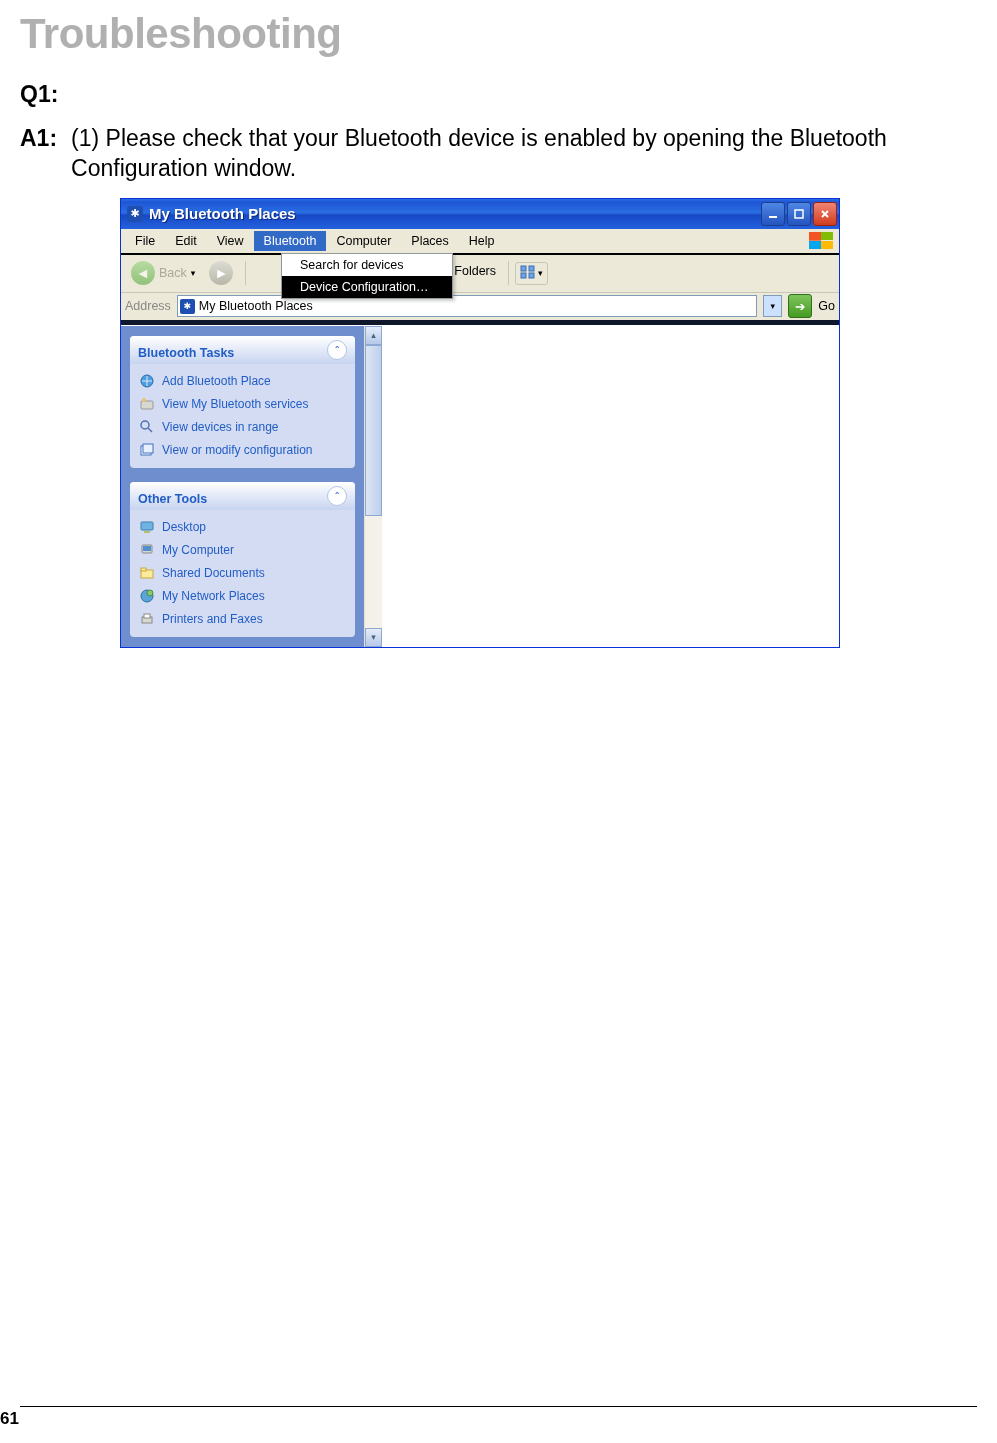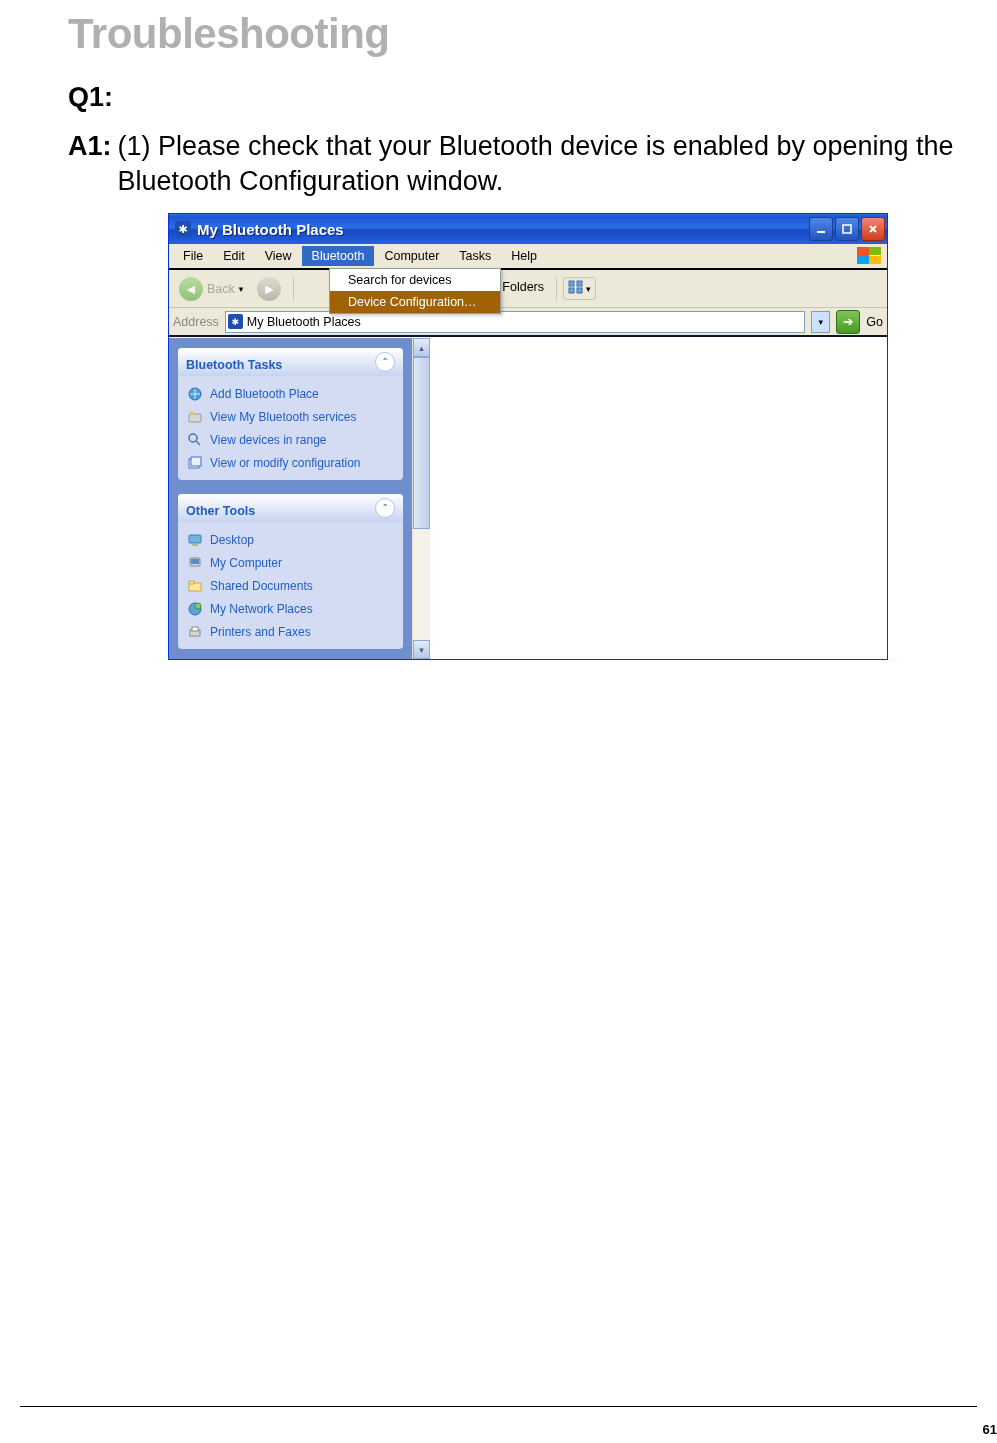--- a/index.html
+++ b/index.html
@@ -5,34 +5,34 @@
 body {
   margin: 0;
   padding: 0;
   font-family: Arial, Helvetica, sans-serif;
   background: #fff;
   width: 997px;
 }
 .page {
   padding: 10px 32px 0 20px;
   box-sizing: border-box;
-  margin-left: 48px;
 }
 .heading {
   font-size: 42px;
   font-weight: bold;
   color: #b0b0b0;
   margin: 0 0 22px 0;
   letter-spacing: -0.5px;
 }
 .qa-row {
   display: flex;
   margin-bottom: 14px;
-  font-size: 27px;
+  font-size: 23px;
   line-height: 1.3;
+  gap: 8px;
 }
 .qa-label {
   font-weight: bold;
   color: #000;
   flex: 0 0 auto;
   margin-right: 6px;
 }
 .qa-text {
   color: #000;
 }
@@ -86,39 +86,39 @@
 }
 .flag{display:flex;flex-wrap:wrap;}
 .flag span{width:12px;height:8px;}
 .f1{background:#f35325}.f2{background:#81bc06}.f3{background:#05a6f0}.f4{background:#ffba08}
 
 
 .dropdown {
   position:absolute;top:24px;left:160px;background:#fff;border:1px solid #919b9c;font-size:12.5px;width:170px;box-shadow:2px 2px 3px rgba(0,0,0,0.2);z-index:5;
 }
 .dropdown-item{padding:4px 18px 4px 18px;}
-.dropdown-item.sel{background:#a16207;color:#fff;}
+.dropdown-item.sel{background:#000000;color:#fff;}
 
 
 .toolbar{
   display:flex;align-items:center;background:#ece9d8;border-bottom:1px solid #c8c6b8;height:37px;padding:0 4px;font-size:12.5px;gap:2px;
 }
 .tb-btn{display:flex;align-items:center;gap:4px;color:#aca899;padding:3px 6px;border-radius:3px;}
 .tb-btn .circ{width:24px;height:24px;border-radius:50%;display:flex;align-items:center;justify-content:center;color:#fff;font-size:14px;}
 .circ.green{background:linear-gradient(to bottom,#86cf6c,#3a9b21);opacity:0.5}
 .circ.gray{background:linear-gradient(to bottom,#dcdcd4,#b8b7a8);}
 .tb-sep{width:1px;height:24px;background:#c8c6b8;margin:0 4px;}
 .tb-icon{width:20px;height:18px;display:flex;align-items:center;justify-content:center;}
 .folders-btn{display:flex;align-items:flex-start;gap:4px;color:#000;padding:3px 6px;}
 .view-btn{display:flex;align-items:center;border:1px solid #c8c6b8;border-radius:3px;padding:2px 4px;gap:2px;}
 .tri{font-size:9px;color:#000;}
 
 
 .addressbar{
-  display:flex;align-items:center;background:#ece9d8;border-bottom:2px solid #0f172a;height:27px;font-size:12.5px;padding:0 4px;gap:6px;
+  display:flex;align-items:center;background:#ece9d8;border-bottom:5px solid #0f172a;height:27px;font-size:12.5px;padding:0 4px;gap:6px;
 }
 .addr-label{color:#888;}
 .addr-field{flex:1;display:flex;align-items:center;background:#fff;border:1px solid #7f9db9;height:20px;padding:0 2px;gap:4px;}
 .addr-icon{width:15px;height:15px;background:#1e4fb0;border-radius:2px;display:flex;align-items:center;justify-content:center;color:#fff;font-size:9px;}
 .addr-drop{width:17px;height:20px;background:#cce1ff;border:1px solid #7f9db9;display:flex;align-items:center;justify-content:center;}
 .go-btn{width:22px;height:22px;background:linear-gradient(to bottom,#7fc45b,#469b22);border-radius:3px;display:flex;align-items:center;justify-content:center;color:#fff;border:1px solid #2f7019;}
 .go-txt{color:#000;}
 
 
 .content{display:flex;background:#fff;border-top:1px solid #fff;}
@@ -129,21 +129,21 @@
 .panel-body{padding:6px 8px;}
 .task{display:flex;align-items:center;gap:7px;font-size:12px;color:#215dc6;padding:3px 0;}
 .task-icon{width:17px;height:17px;flex:0 0 auto;display:flex;align-items:center;justify-content:center;font-size:12px;}
 .scrollbar{width:17px;background:#f3f1e9;border-left:1px solid #e4e1d4;display:flex;flex-direction:column;}
 .sb-btn{height:17px;background:linear-gradient(to bottom,#e3ecf9,#b6c9e8);border:1px solid #8fa8d3;display:flex;align-items:center;justify-content:center;font-size:9px;color:#4d6185;}
 .sb-track{flex:1;background:#f3f1e9;position:relative;}
 .sb-thumb{position:absolute;left:0;right:0;top:0;height:60%;background:linear-gradient(to right,#dbe5f5,#bfd0eb);border:1px solid #8fa8d3;}
 .main-area{flex:1;background:#fff;}
 
 .footer-line{border-top:1px solid #000;margin:0 20px;position:absolute;bottom:36px;left:0;right:0;}
-.page-num{position:absolute;bottom:6px;width:100%;text-align:right;font-weight:bold;font-size:13px;}
+.page-num{position:absolute;bottom:14px;width:100%;text-align:left;font-weight:bold;font-size:17px;}
 .page-wrap{position:relative;height:1443px;width:997px;}
 </style>
 </head>
 <body>
 
 <div class="page-wrap">
 <div class="page">
 
 <h1 class="heading">Troubleshooting</h1>
 
@@ -181,21 +181,21 @@
               </div>
       </div>
     </div>
 
     <div class="menubar">
       <span class="menu-item">File</span>
       <span class="menu-item">Edit</span>
       <span class="menu-item">View</span>
       <span class="menu-item active">Bluetooth</span>
       <span class="menu-item">Computer</span>
-      <span class="menu-item">Tasks</span>
+      <span class="menu-item">Places</span>
       <span class="menu-item">Help</span>
       <div class="flag">
         <span class="f1"></span>
               <span class="f2"></span>
               <span class="f3"></span>
               <span class="f4"></span>
       </div>
 
       <div class="dropdown">
         <div class="dropdown-item">Search for devices</div>

